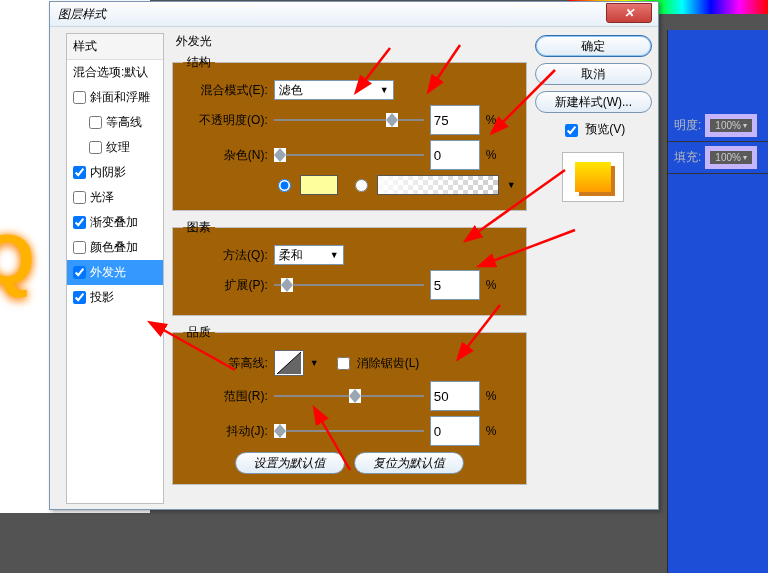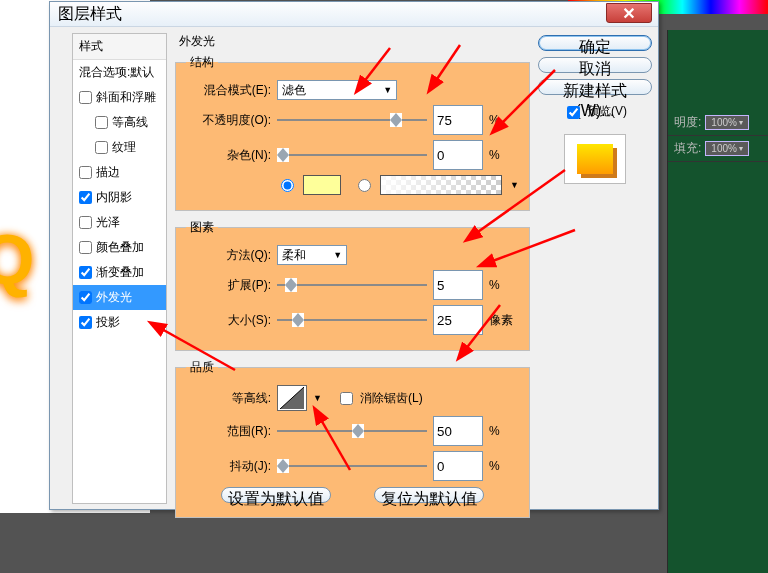--- a/index.html
+++ b/index.html
@@ -12,26 +12,26 @@
     width: 768px;
     height: 573px;
     overflow: hidden;
     position: relative;
   }
   .dark-bg { position: absolute; inset: 0; background: #535353; }
   .dark-panel-right {
     position: absolute;
     right: 0; top: 30px; bottom: 0;
     width: 100px;
-    background: #14532d;
+    background: #1d4ed8;
     border-left: 1px solid #2a2a2a;
   }
   .dark-panel-right .row { display: flex; align-items: center; gap: 4px; padding: 4px 6px; color: #bbb; border-bottom: 1px solid #333;}
   .dark-panel-right .val {
-    background: #5a5a5a; border: 1px solid #c4b5fd; padding: 1px 5px;
+    background: #5a5a5a; border: 5px solid #c4b5fd; padding: 1px 5px;
     font-size: 10px; color: #ccc; display: inline-flex; align-items: center; gap:2px;
   }
   .tri { font-size: 8px; }
 
   .color-strip { position: absolute; top: 0; right: 0; height: 14px; width: 200px;
     background: linear-gradient(90deg,red,orange,yellow,lime,cyan,blue,magenta,red);}
 
   .doc-area {
     position: absolute; left: 0; top: 0; width: 150px; height: 573px; background: #fff;
   }
@@ -53,57 +53,57 @@
     border: 1px solid #7a96b0;
     box-shadow: 2px 2px 4px rgba(0,0,0,.3);
   }
   .titlebar {
     height: 24px;
     background: linear-gradient(#fdfdfe,#e7f0f8);
     border-bottom: 1px solid #cad6e3;
     display: flex; align-items: center; justify-content: space-between;
     padding-left: 8px;
   }
-  .titlebar span { font-size: 16px; }
+  .titlebar span { font-size: 12px; font-style: italic; }
   .close-btn {
     width: 44px; height: 18px;
     background: linear-gradient(#e67470,#c8403a);
     border: 1px solid #8a2a26;
     border-radius: 0 0 3px 3px;
     margin-right: 6px; margin-top: -2px;
     color: #fff; display: flex; align-items: center; justify-content: center;
     font-weight: bold; cursor: pointer;
   }
 
   .body { display: flex; height: calc(100% - 24px); }
 
   .sidebar {
     width: 98px;
     border: 1px solid #bfbfbf;
-    margin: 6px 0 6px 22px;
+    margin: 6px 0 6px 16px;
     background: #fff;
   }
   .sidebar .hdr {
     background: #f5f5f5; border-bottom: 1px solid #ddd; padding: 4px 6px;
   }
   .sidebar .row {
     padding: 4px 6px; display: flex; align-items: center; gap: 4px;
     cursor: default;
   }
   .sidebar .row input[type=checkbox]{ margin:0; }
   .sidebar .row.indent { padding-left: 22px; }
   .sidebar .row.selected { background: #3399ff; color: #fff; }
 
   .main { flex: 1; padding: 6px 8px; }
 
   fieldset.grp {
     border: 1px solid #bfbfbf;
     margin: 0 0 8px 0;
     padding: 4px 10px 10px 10px;
-    background: #fdba74;
+    background: #a16207;
   }
   fieldset.grp > legend { padding: 0 4px; }
 
   .fr { display: flex; align-items: center; gap: 6px; margin: 5px 0; }
   .lab { width: 85px; text-align: right; }
   .combo {
     display: inline-flex; align-items: center; justify-content: space-between;
     border: 1px solid #7a96b0; background: #fff; height: 18px; min-width: 110px;
     padding: 0 4px; cursor: pointer;
   }
@@ -147,38 +147,38 @@
     display:inline-flex; align-items:center; justify-content:center;
   }
   .contour-chip svg { width: 24px; height: 22px; }
 
   .btns {
     width: 120px;
     padding: 8px 6px 0 0;
     display: flex; flex-direction: column; gap: 6px; align-items: stretch;
   }
   .win-btn {
-    height: 16px; border: 1px solid #7a96b0; border-radius: 11px;
+    height: 22px; border: 1px solid #7a96b0; border-radius: 11px;
     background: linear-gradient(#fdfdfe,#e2edf7);
-    cursor: pointer; font-size: 16px;
+    cursor: pointer; font-size: 12px;
   }
   .win-btn.default { border: 1px solid #2f6fb0; box-shadow: 0 0 0 1px #8ec3ee inset; }
   .preview-row { display:flex; align-items:flex-start; justify-content:center; gap:4px; margin-top:2px;}
   .preview-swatch {
     width: 60px; height: 48px; background:#fff; border:1px solid #bbb;
     margin: 6px auto 0; display:flex; align-items:center; justify-content:center;
   }
   .preview-swatch .sw {
     width: 36px; height: 30px;
     background: linear-gradient(#ffe600,#ff9c00);
     box-shadow: 4px 4px 0 #cf7a1a;
   }
 
   .bot-btns { text-align:center; margin-top:6px; }
-  .bot-btns .win-btn { width: 110px; margin: 0 20px; display:inline-block; }
+  .bot-btns .win-btn { width: 110px; margin: 0 3px; display:inline-block;font-style:italic; }
 
   
   svg.annot { position:absolute; left:0; top:0; width:768px; height:573px; pointer-events:none; }
 </style>
 </head>
 <body>
 
 <div class="dark-bg"></div>
 <div class="color-strip"></div>
 <div class="doc-area">
@@ -224,38 +224,34 @@
         </div>
       <div class="row indent">
           <input type="checkbox" style="">
           <span>等高线</span>
         </div>
       <div class="row indent">
           <input type="checkbox" style="">
           <span>纹理</span>
         </div>
       <div class="row">
-          <input type="checkbox" style="">
-          <span>描边</span>
-        </div>
-      <div class="row">
           <input type="checkbox" checked="" style="">
           <span>内阴影</span>
         </div>
       <div class="row">
           <input type="checkbox" style="">
           <span>光泽</span>
         </div>
       <div class="row">
-          <input type="checkbox" style="">
-          <span>颜色叠加</span>
-        </div>
-      <div class="row">
           <input type="checkbox" checked="" style="">
           <span>渐变叠加</span>
+        </div>
+      <div class="row">
+          <input type="checkbox" style="">
+          <span>颜色叠加</span>
         </div>
       <div class="row selected">
           <input type="checkbox" checked="" style="">
           <span>外发光</span>
         </div>
       <div class="row">
           <input type="checkbox" checked="" style="">
           <span>投影</span>
         </div>
     </div>
@@ -306,28 +302,20 @@
             <span class="arrow">▼</span>
           </div>
         </div>
         <div class="fr">
           <span class="lab">扩展(P):</span>
           <span class="slider">
               <span class="thumb" style="left:5%"></span>
             </span>
           <input class="numbox" value="5" style="">
           <span>%</span>
-        </div>
-        <div class="fr">
-          <span class="lab">大小(S):</span>
-          <span class="slider">
-              <span class="thumb" style="left:10%"></span>
-            </span>
-          <input class="numbox" value="25" style="">
-          <span>像素</span>
         </div>
       </fieldset>
 
       <fieldset class="grp">
         <legend>品质</legend>
         <div class="fr">
           <span class="lab">等高线:</span>
           <span class="contour-chip">
             <svg viewBox="0 0 24 22">
                 <polygon points="0,22 24,0 24,22" fill="#666"></polygon>

